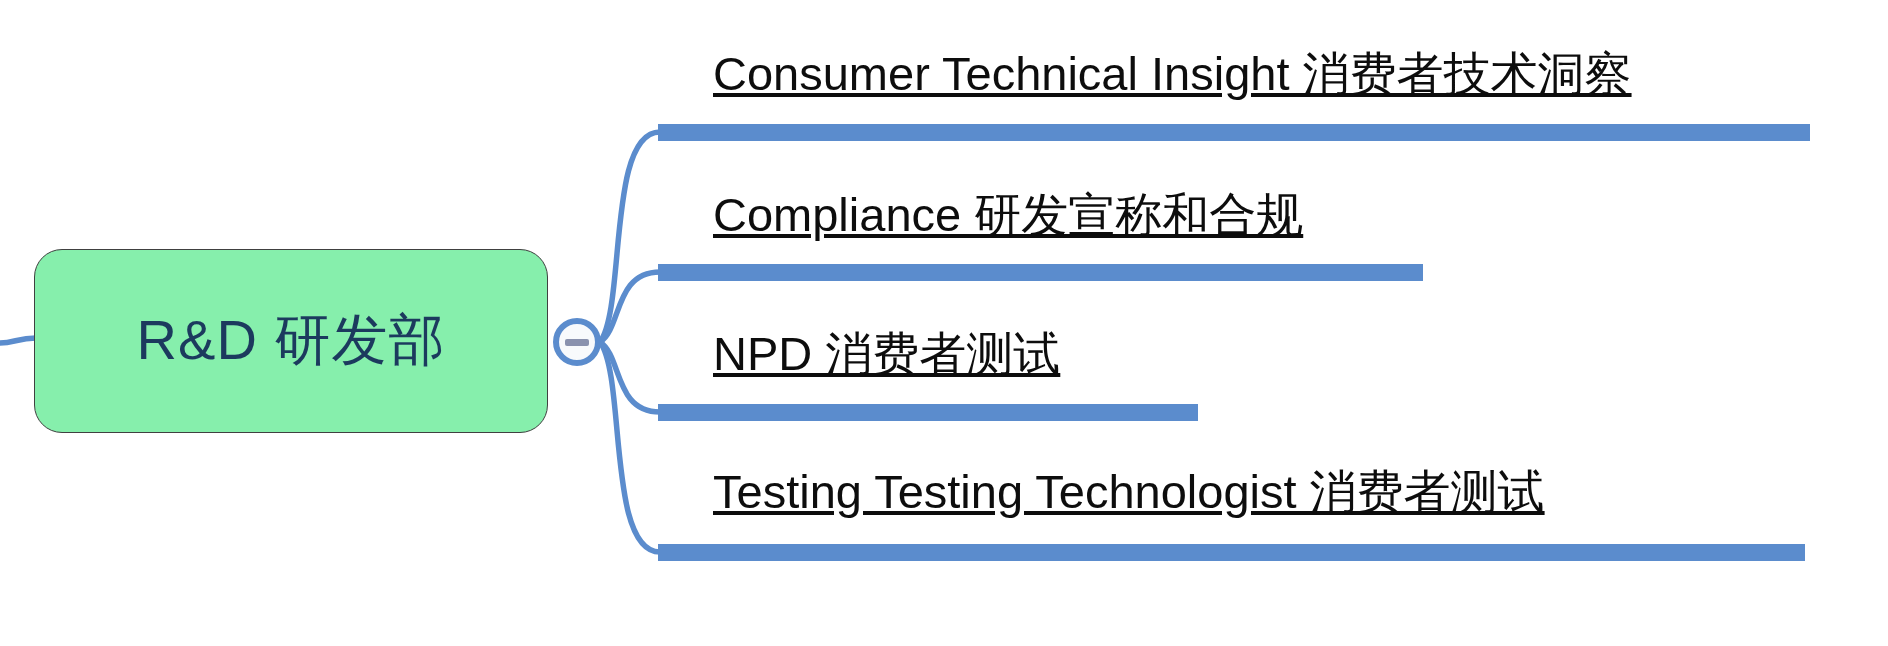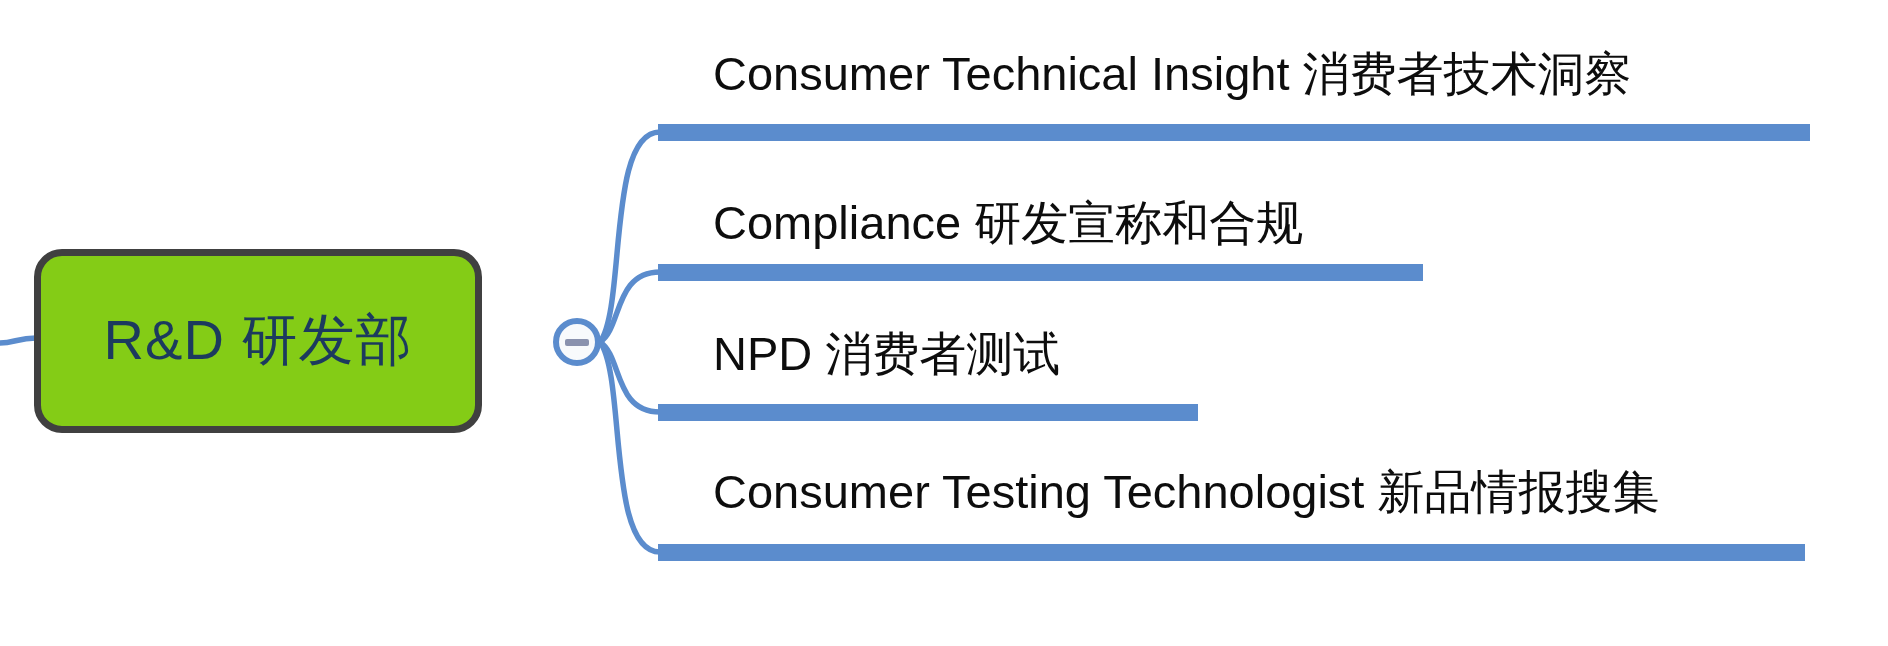--- a/index.html
+++ b/index.html
@@ -18,25 +18,25 @@
   #connector-layer {
     position: absolute;
     left: 0; top: 0;
     width: 1888px;
     height: 646px;
   }
   .root-topic {
     position: absolute;
     left: 34px;
     top: 249px;
-    width: 448px;
+    width: 514px;
     height: 184px;
     box-sizing: border-box;
-    background: #84cc16;
-    border: 7px solid #404040;
+    background: #86efac;
+    border: 1px solid #404040;
     border-radius: 28px;
     display: flex;
     align-items: center;
     justify-content: center;
   }
   .root-topic-label {
     color: #1c3a5e;
     font-size: 56px;
     font-weight: 400;
     white-space: nowrap;
@@ -64,23 +64,24 @@
     background: #8a92ae;
   }
   .branch-label {
     position: absolute;
     left: 713px;
     font-size: 47px;
     line-height: 60px;
     color: #0d0d0d;
     white-space: nowrap;
     cursor: default;
+    text-decoration: underline;
   }
   .branch-label.b1 { top: 44px; }
-  .branch-label.b2 { top: 185px; margin-top: 8px; }
+  .branch-label.b2 { top: 185px; }
   .branch-label.b3 { top: 324px; }
   .branch-label.b4 { top: 462px; }
 </style>
 </head>
 <body>
 
 <div id="canvas">
 
   <svg id="connector-layer" viewBox="0 0 1888 646" xmlns="http://www.w3.org/2000/svg">
 
@@ -101,15 +102,15 @@
     <span class="root-topic-label">R&amp;D 研发部</span>
   </div>
 
   <div class="collapse-button">
     <span class="minus-bar"></span>
   </div>
 
   <div class="branch-label b1">Consumer Technical Insight 消费者技术洞察</div>
   <div class="branch-label b2">Compliance 研发宣称和合规</div>
   <div class="branch-label b3">NPD 消费者测试</div>
-  <div class="branch-label b4">Consumer Testing Technologist 新品情报搜集</div>
+  <div class="branch-label b4">Testing Testing Technologist 消费者测试</div>
 
 </div>
 
 </body></html>

